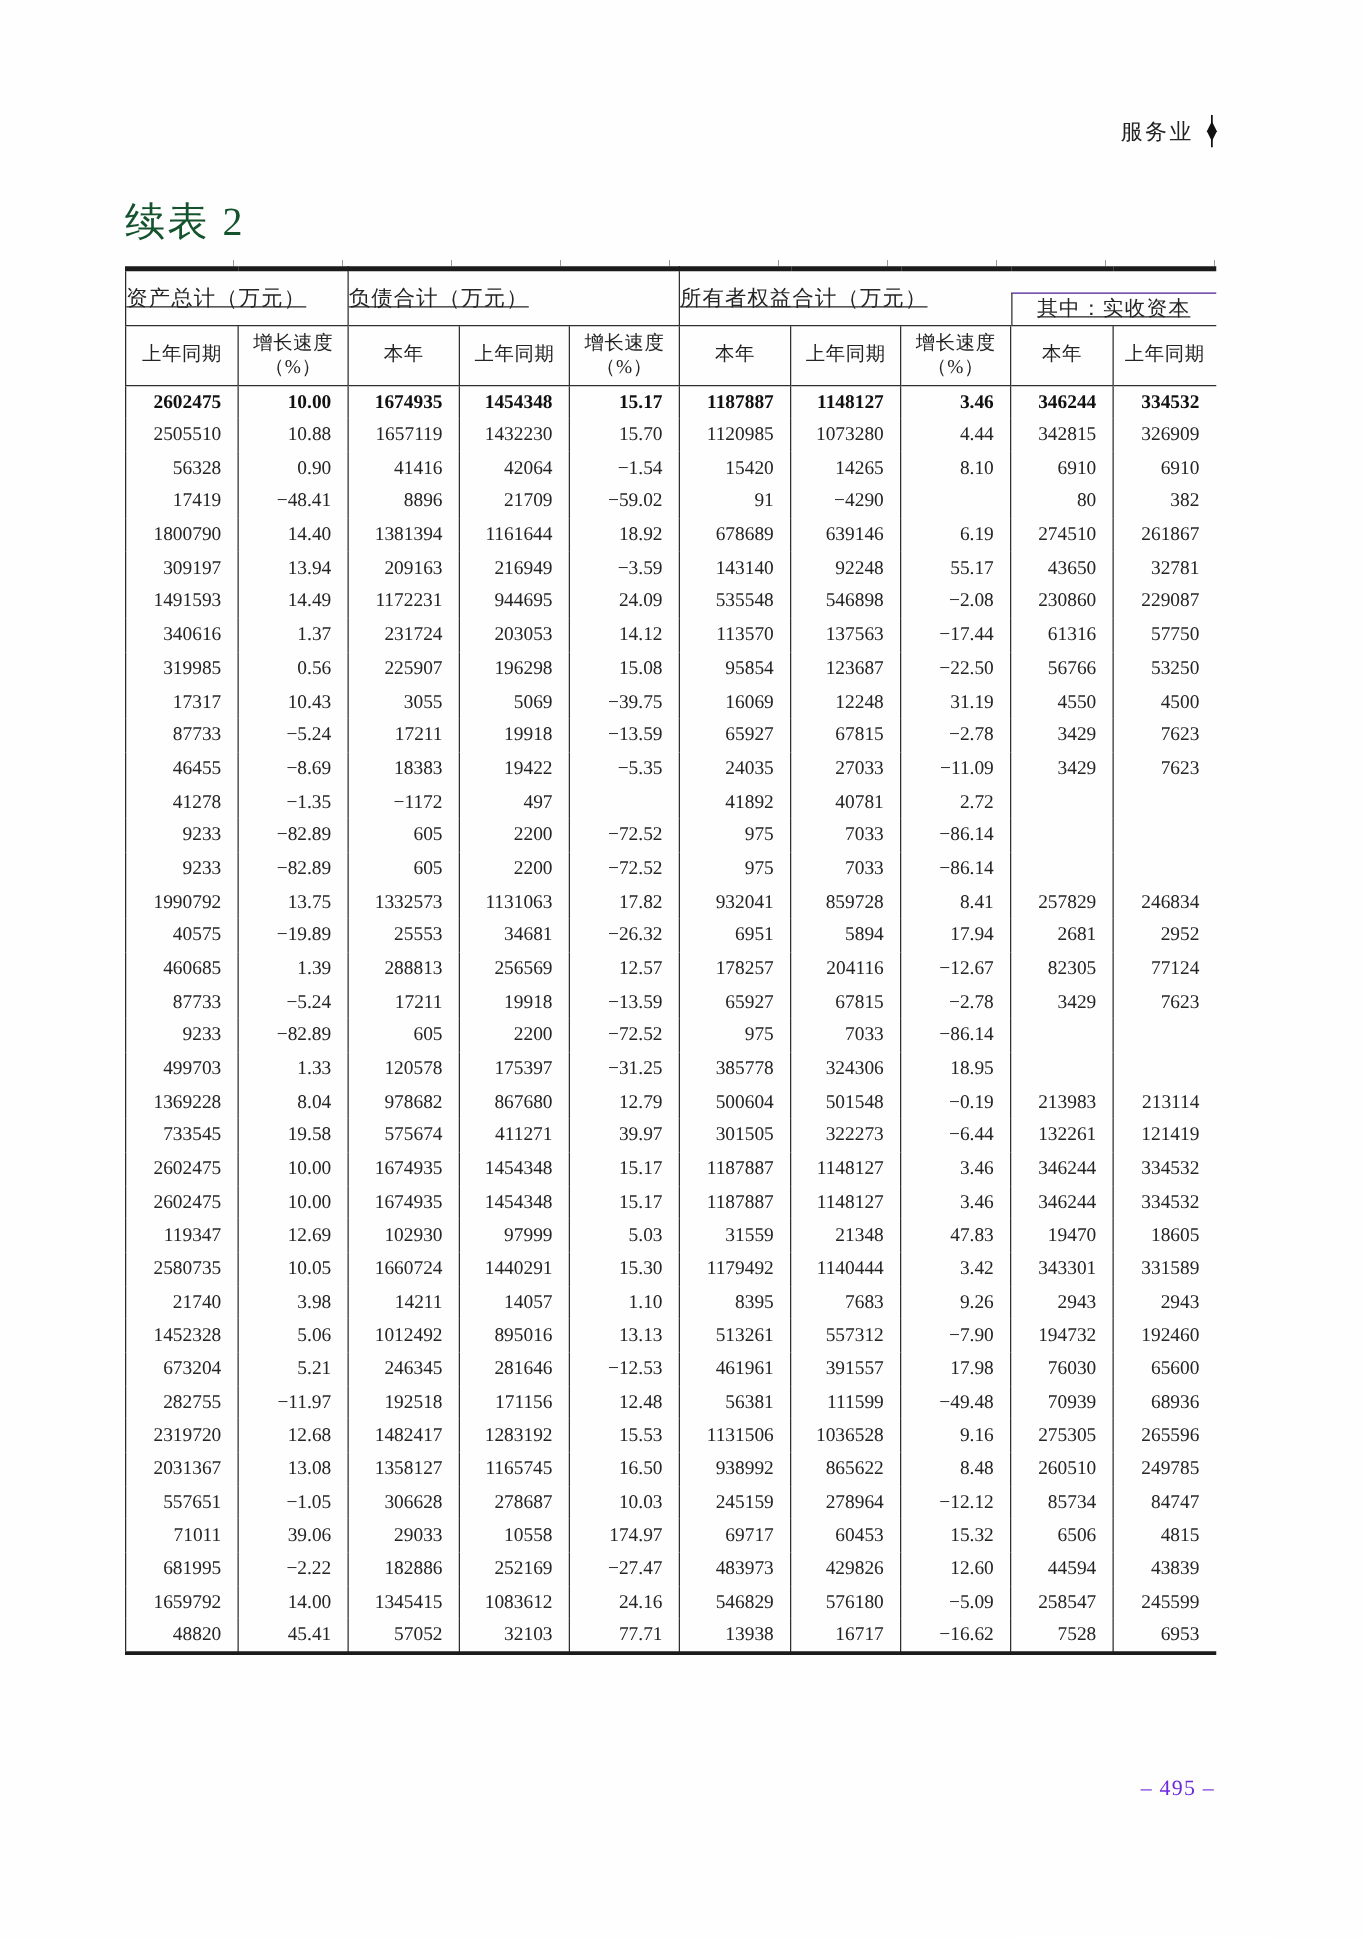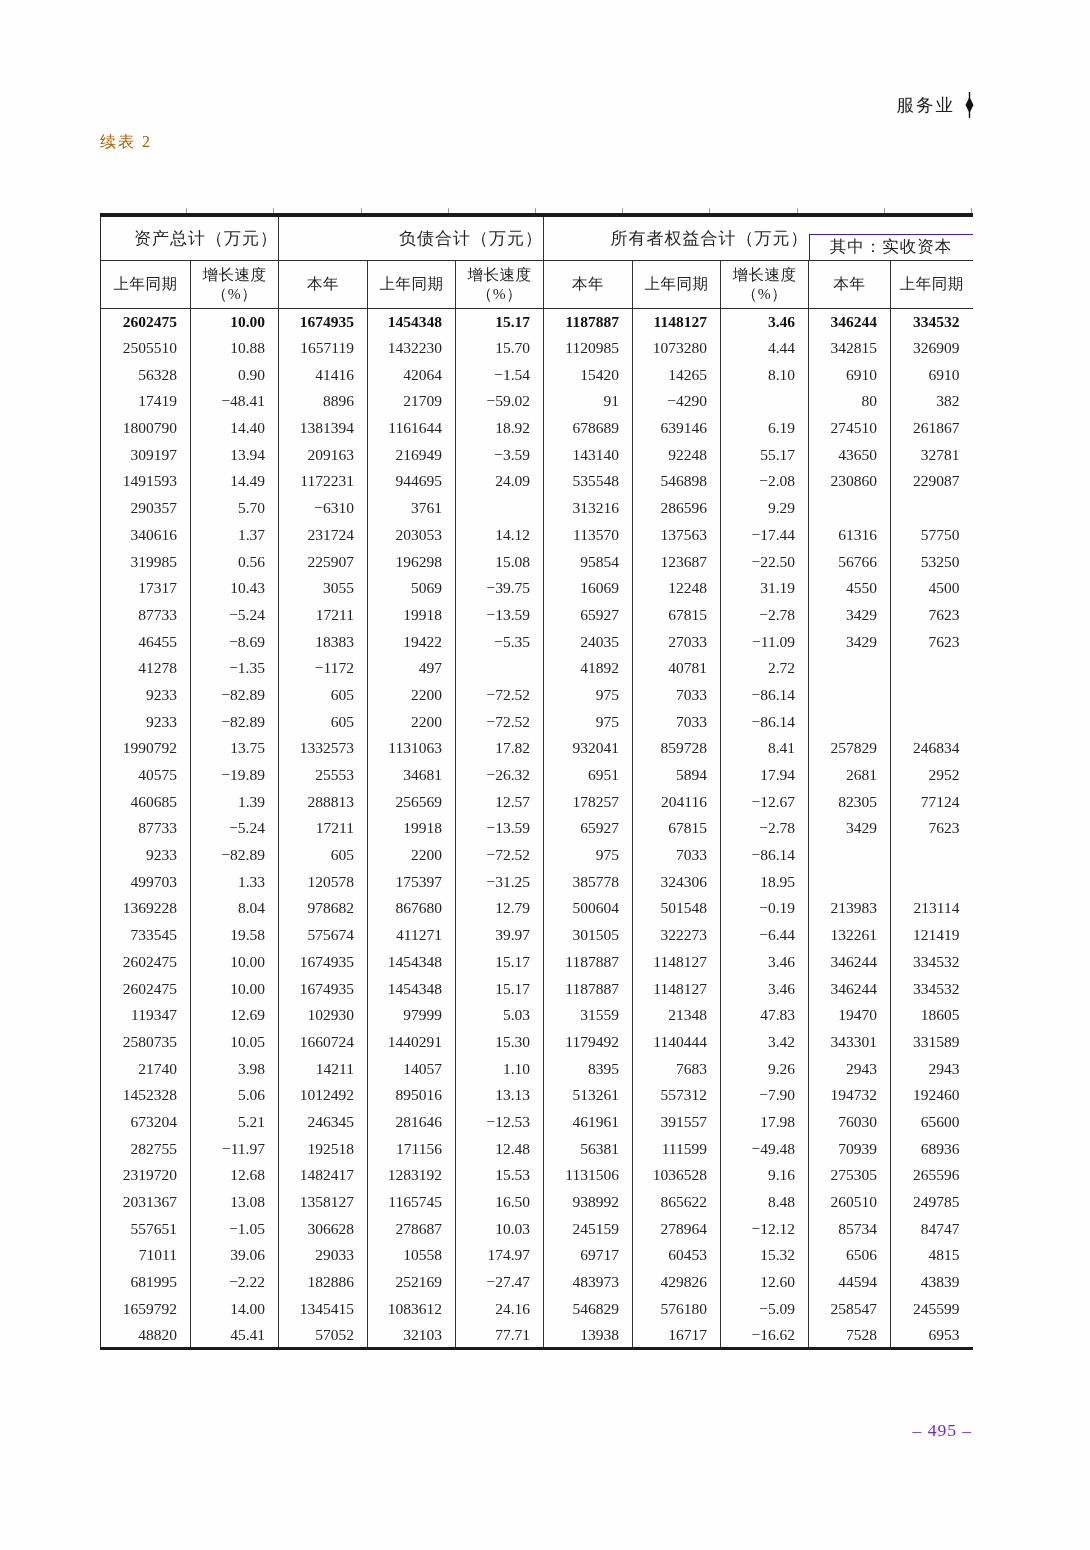--- a/index.html
+++ b/index.html
@@ -23,24 +23,24 @@
     letter-spacing: 2px;
     display: flex;
     align-items: center;
     gap: 9px;
     color: #222;
   }
   .leaf-icon { display: inline-block; width: 11px; height: 26px; }
   .table-title {
     position: absolute;
     left: 100px;
-    top: 132px;
-    font-size: 16px;
+    top: 156px;
+    font-size: 32px;
     letter-spacing: 2px;
-    color: #a16207;
+    color: #14532d;
   }
   .table-block {
     position: absolute;
     left: 100px;
     top: 208px;
     width: 872px;
   }
   .tick-strip {
     height: 5px;
     width: 100%;
@@ -58,23 +58,24 @@
   table.data th, table.data td {
     border-left: 1px solid #2f2f2f;
     font-weight: normal;
     color: #242424;
   }
   table.data th:first-child, table.data td:first-child { border-left: none; }
   tr.group-row th {
     height: 45px;
     border-bottom: 1px solid #2f2f2f;
     font-size: 17px;
-    text-align: right;
+    text-align: left;
     vertical-align: middle;
     letter-spacing: 1px;
+    text-decoration: underline;
   }
   tr.group-row th.qizhong {
     vertical-align: bottom;
     padding: 0;
     border-left: none;
   }
   .qz-box {
     height: 26px;
     border-top: 1px solid #4c1d95;
     border-left: 1px solid #2f2f2f;
@@ -248,32 +249,20 @@
             <td>1172231</td>
             <td>944695</td>
             <td>24.09</td>
             <td>535548</td>
             <td>546898</td>
             <td>−2.08</td>
             <td>230860</td>
             <td>229087</td>
           </tr>
           <tr>
-            <td>290357</td>
-            <td>5.70</td>
-            <td>−6310</td>
-            <td>3761</td>
-            <td></td>
-            <td>313216</td>
-            <td>286596</td>
-            <td>9.29</td>
-            <td></td>
-            <td></td>
-          </tr>
-          <tr>
             <td>340616</td>
             <td>1.37</td>
             <td>231724</td>
             <td>203053</td>
             <td>14.12</td>
             <td>113570</td>
             <td>137563</td>
             <td>−17.44</td>
             <td>61316</td>
             <td>57750</td>

